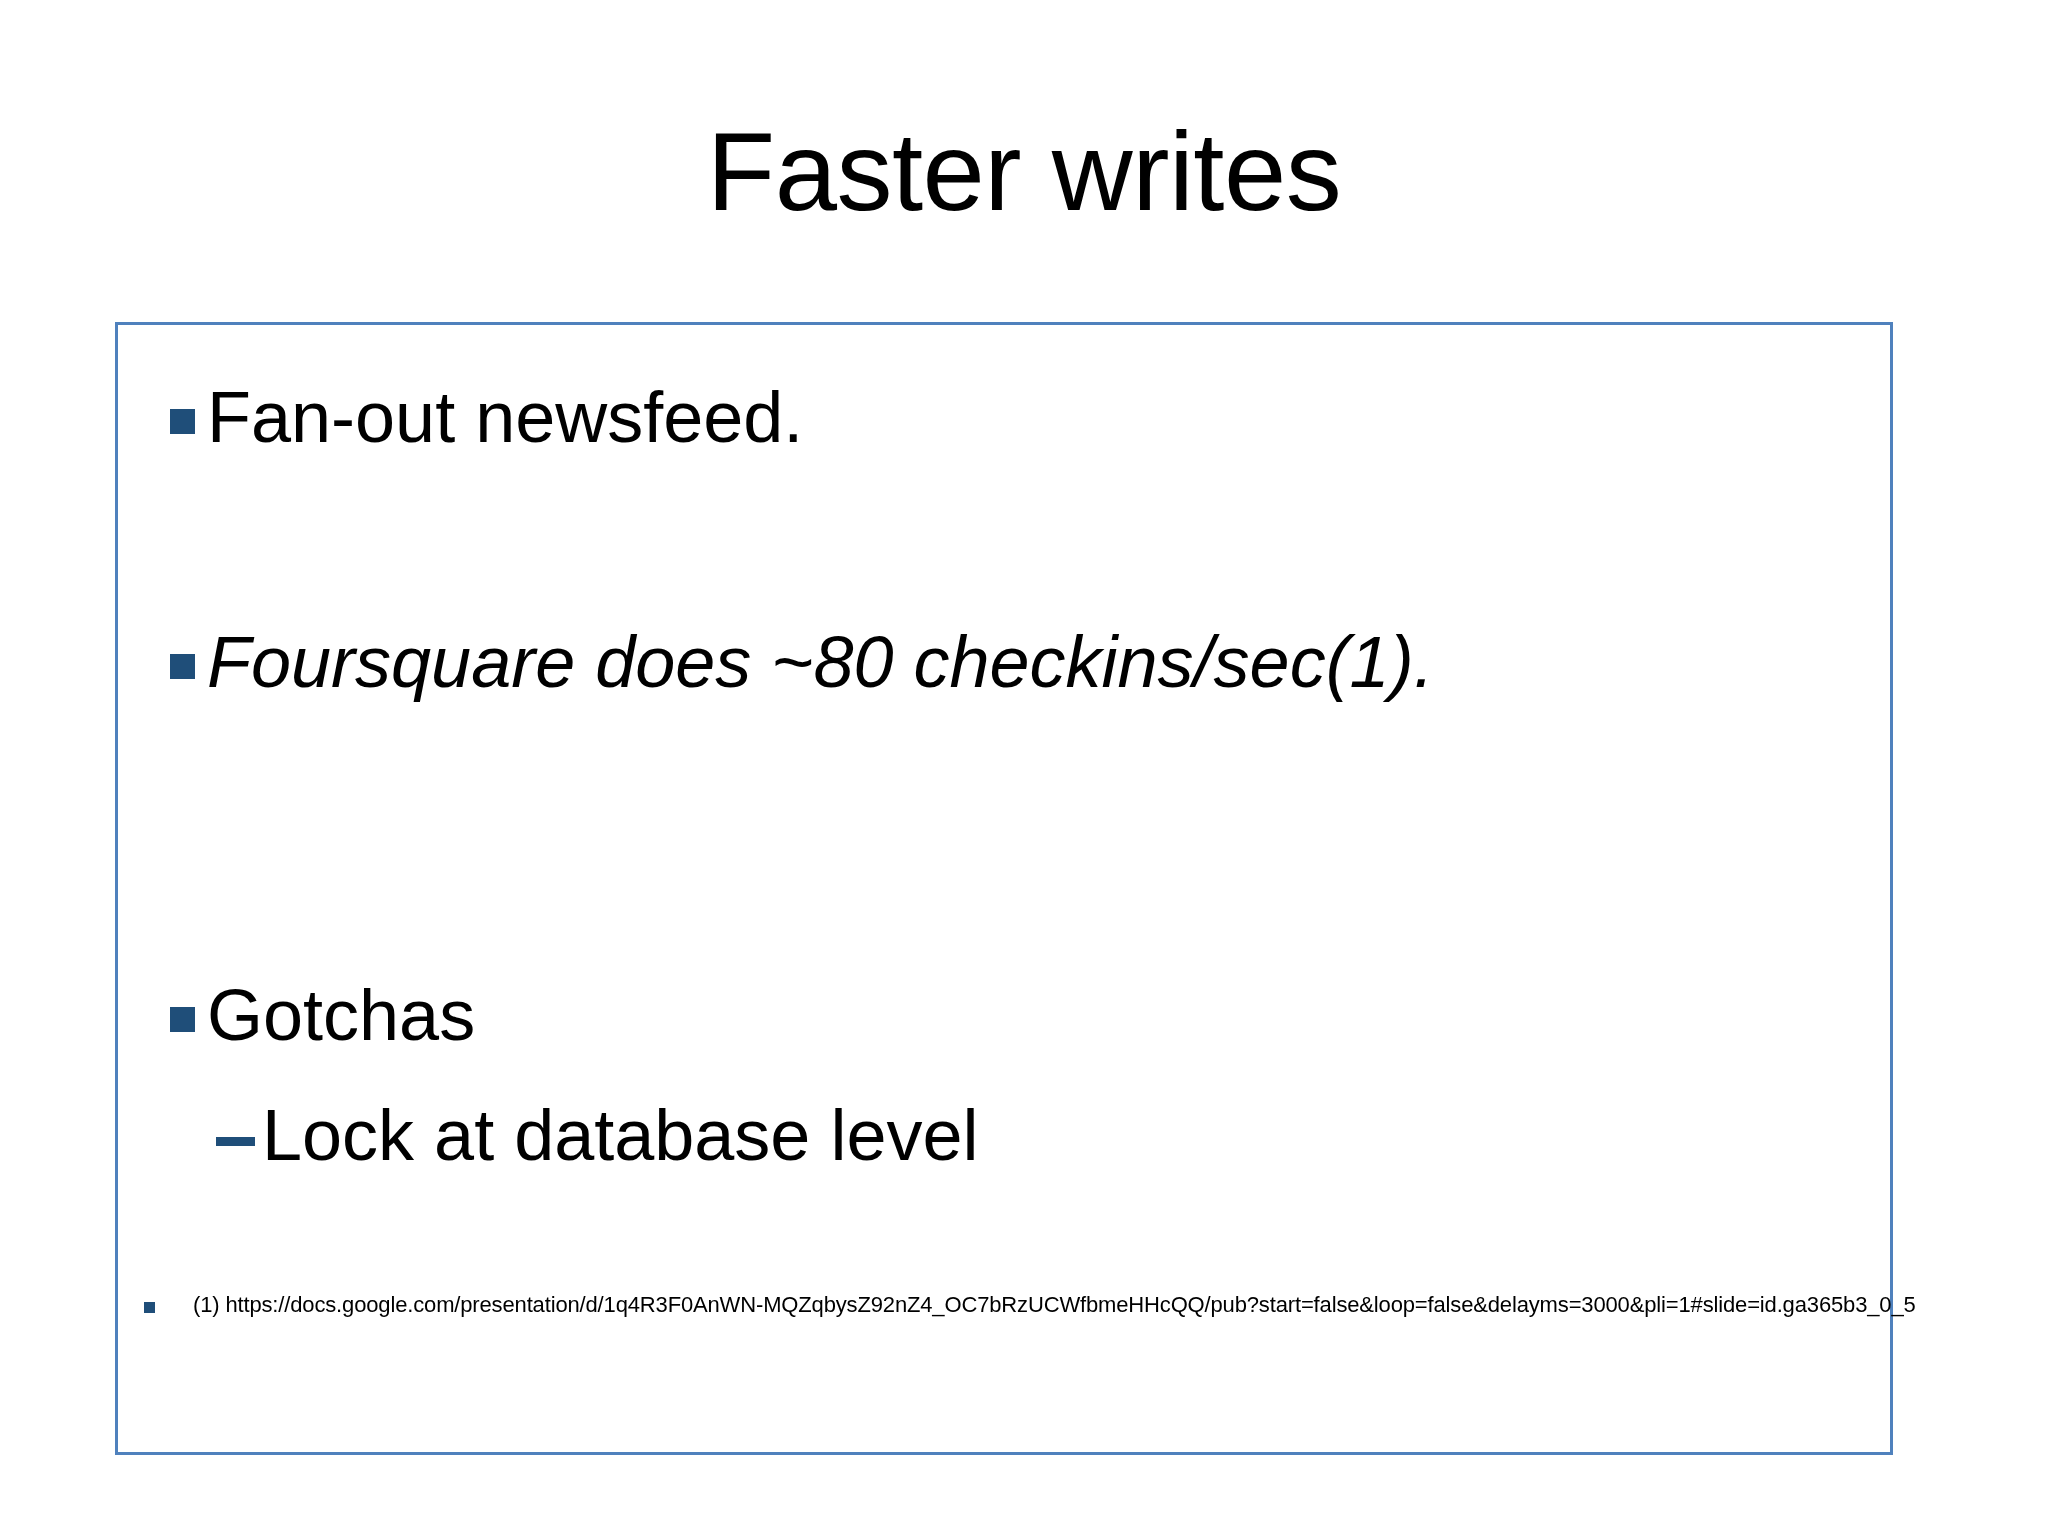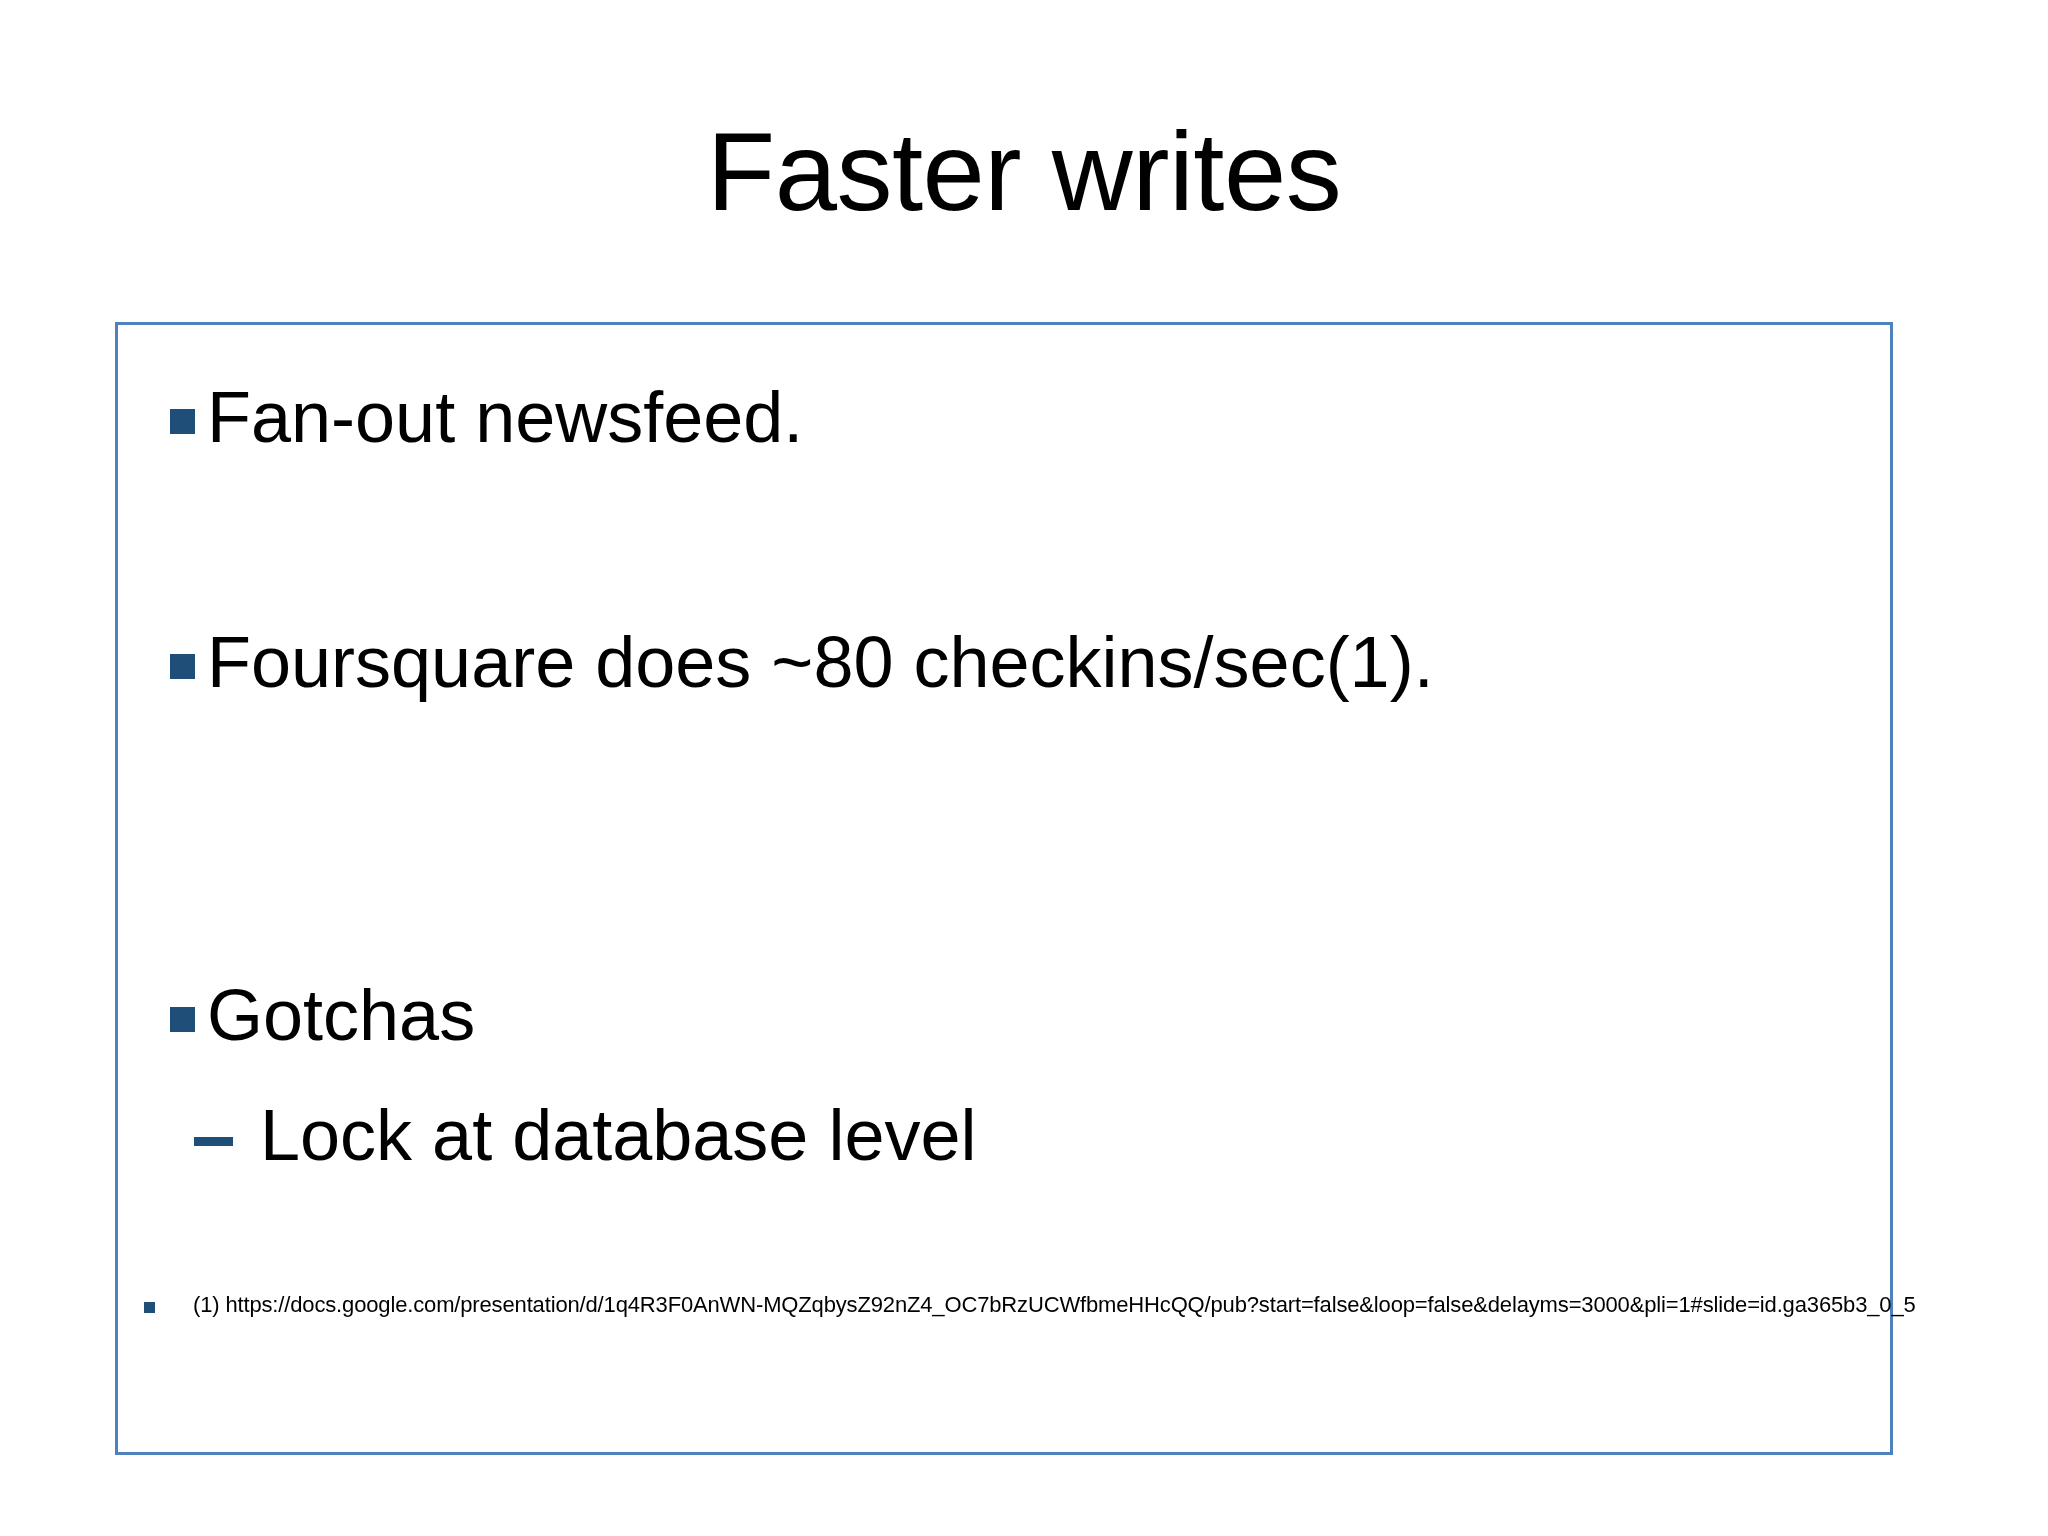--- a/index.html
+++ b/index.html
@@ -83,39 +83,39 @@
     margin-right: 12px;
   }
   .lvl1 .bullet-text {
     font-size: 72px;
     line-height: 1.0;
     color: #000000;
     white-space: nowrap;
   }
 
   
-  .lvl2 { left: 60px; gap: 20px; }
+  .lvl2 { left: 82px; }
   .lvl2 .bullet-marker {
     width: 39px;
     height: 9px;
     background: #1F4E79;
     flex: 0 0 auto;
     margin-top: 38px;
     margin-right: 7px;
   }
   .lvl2 .bullet-text {
     font-size: 72px;
     line-height: 1.0;
     color: #000000;
     white-space: nowrap;
   }
 
   
   .row-fanout     { top: 40px;  }
-  .row-foursquare { top: 285px; }
+  .row-foursquare { top: 285px; font-style: italic; }
   .row-gotchas    { top: 638px; }
   .row-lock       { top: 758px; }
 
   
   .footnote-row {
     position: absolute;
     left: 26px;
     top: 966px;
     display: flex;
     align-items: flex-start;

